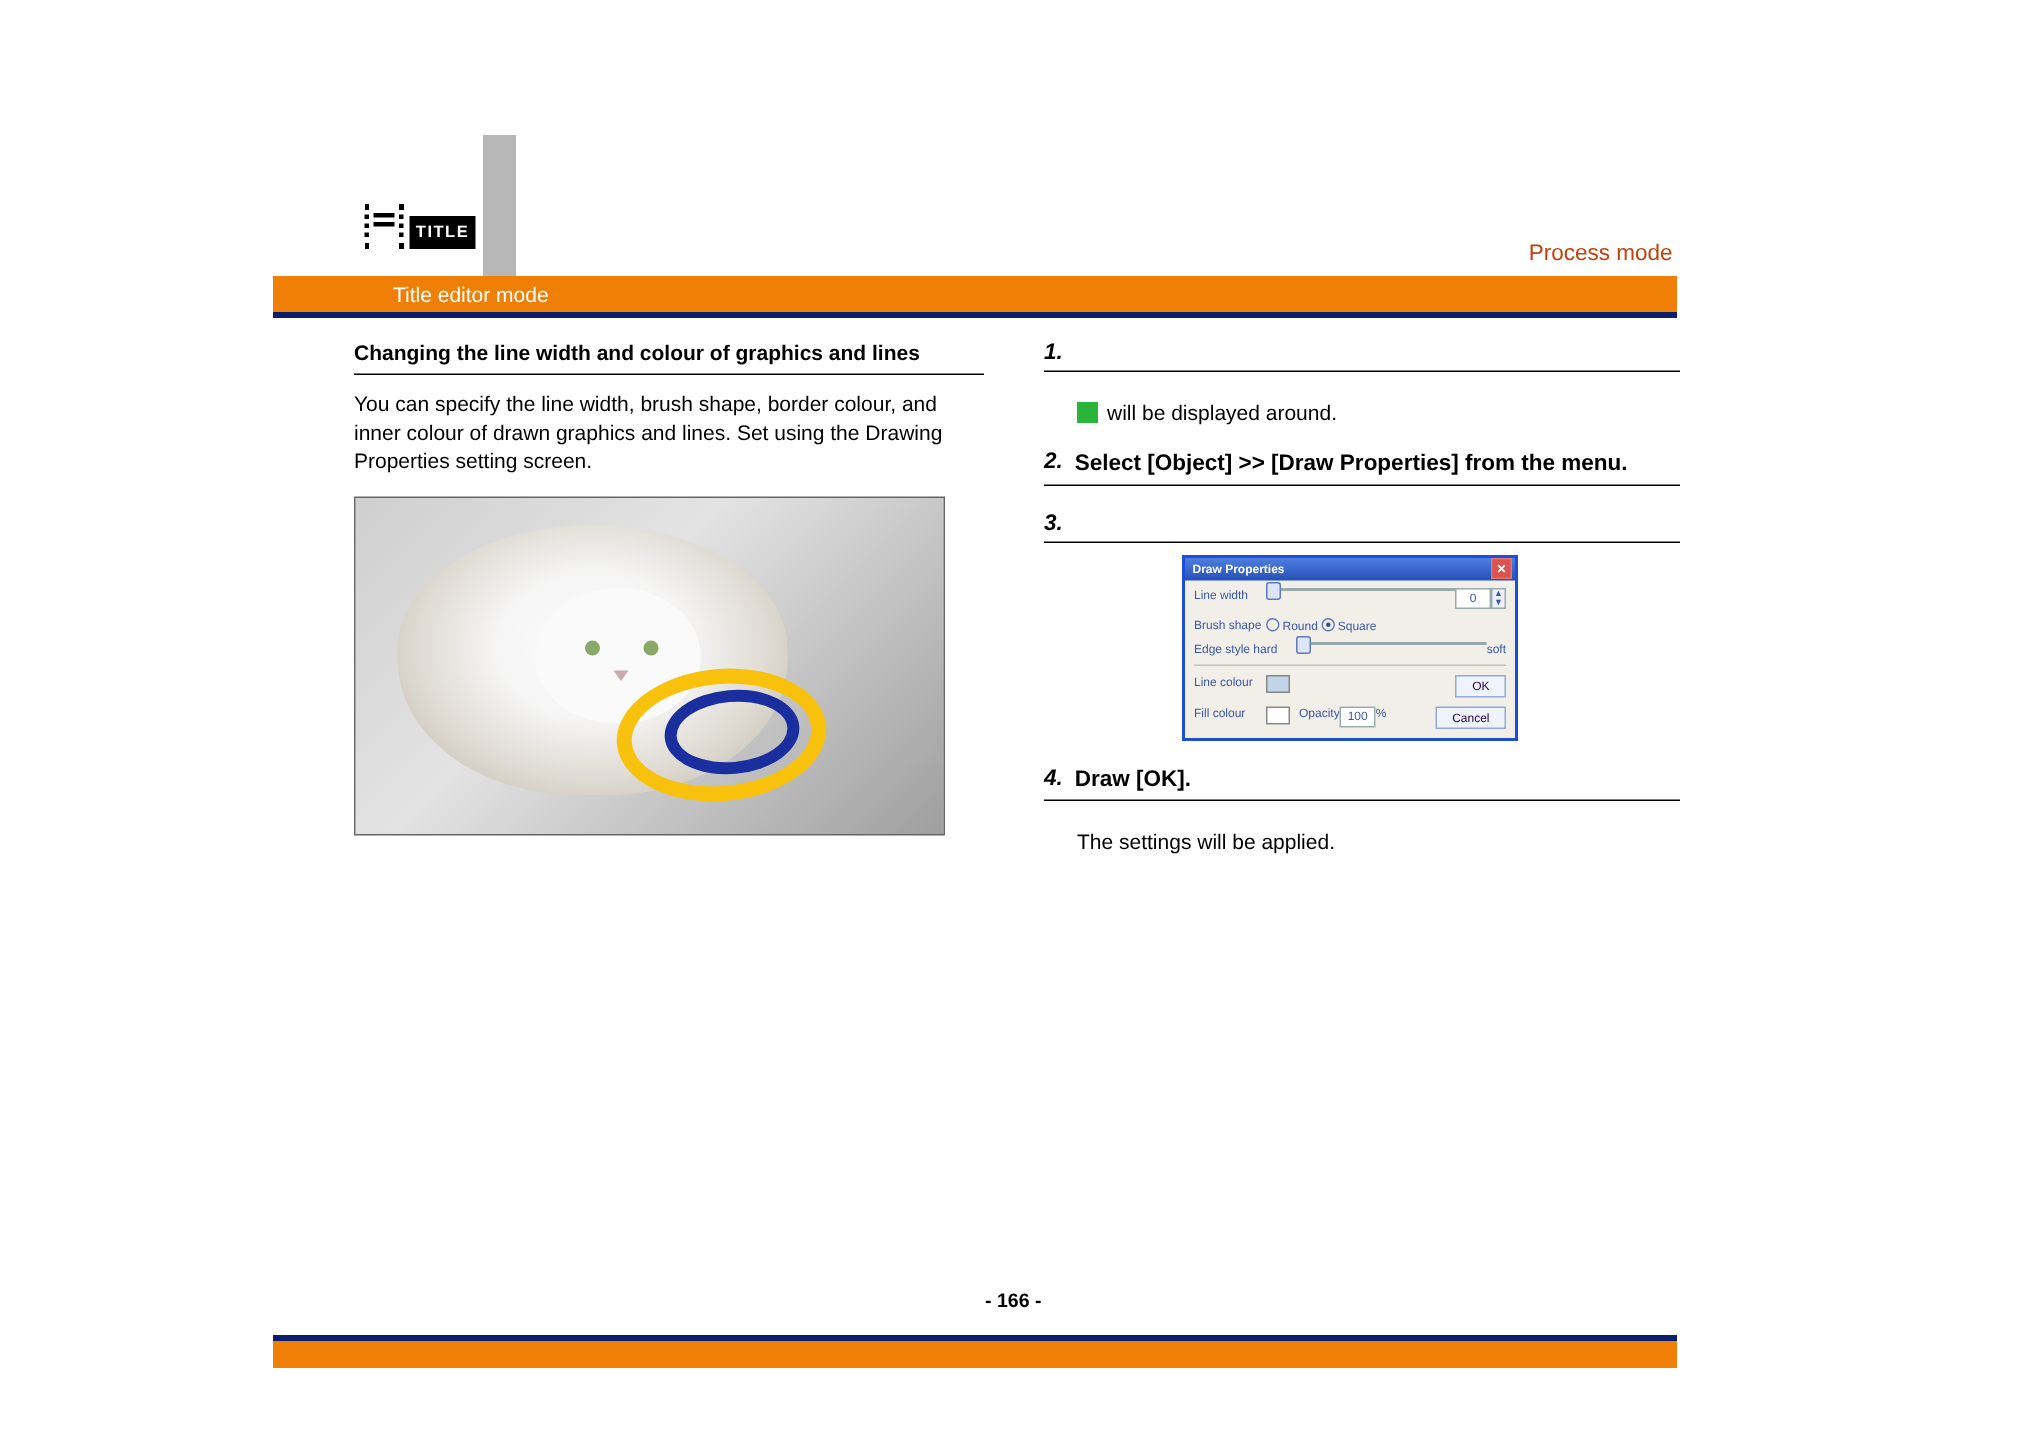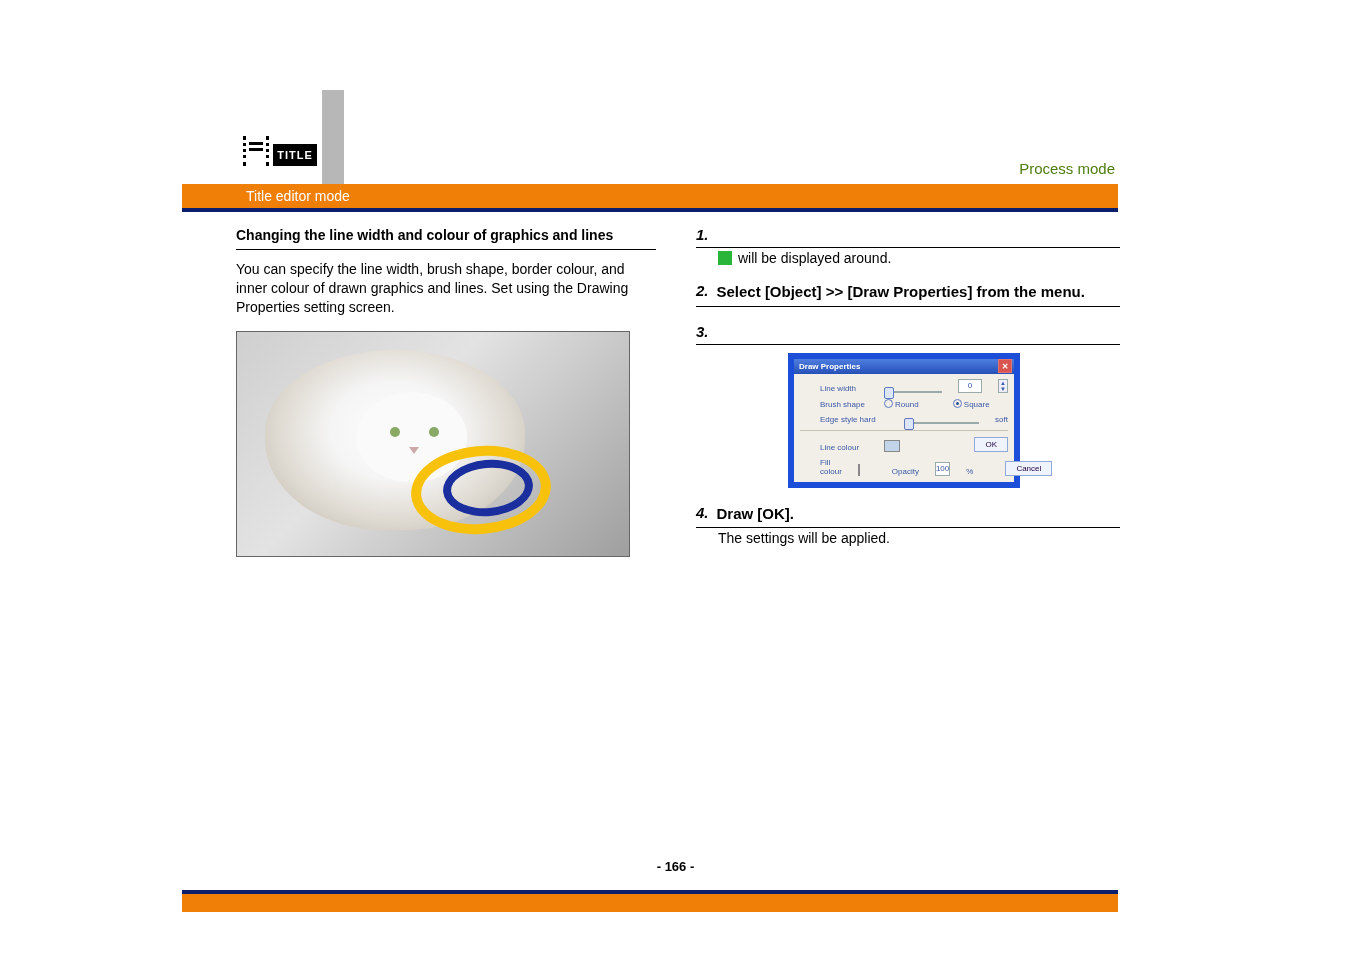--- a/index.html
+++ b/index.html
@@ -64,21 +64,21 @@
     display: flex;
     align-items: center;
     justify-content: center;
     letter-spacing: 1px;
   }
   .header-right {
     position: absolute;
     right: 236px;
     top: 160px;
     font-size: 15px;
-    color: #4d7c0f;
+    color: #c2410c;
     text-align: left;
   }
   .orange-bar {
     position: absolute;
     left: 182px;
     top: 184px;
     width: 936px;
     height: 28px;
     background: #f07f07;
     border-bottom: 4px solid #0b1e6b;
@@ -88,21 +88,21 @@
   }
   .grey-tab {
     position: absolute;
     left: 322px;
     top: 90px;
     width: 22px;
     height: 118px;
     background: #b7b7b7;
   }
   .orange-bar .mode-label {
-    margin-left: 64px;
+    margin-left: 80px;
     color: #fff;
     font-size: 14px;
   }
   .content {
     position: absolute;
     top: 226px;
     left: 236px;
     width: 884px;
     display: flex;
     gap: 40px;
@@ -189,21 +189,21 @@
     color: #000;
     flex: 0 0 auto;
   }
   .step-title {
     font-weight: bold;
     font-size: 15px;
     line-height: 1.3;
   }
   .step-body {
     margin-left: 22px;
-    margin-top: 2px;
+    margin-top: 19px;
     font-size: 14px;
   }
   .step-body .inline-square {
     display: inline-block;
     width: 14px;
     height: 14px;
     background: #29b43a;
     vertical-align: -2px;
     margin-right: 6px;
   }
@@ -228,21 +228,21 @@
     position:absolute;
     left:2px;top:2px;
     width:0;height:0;
     border-top:4px solid transparent;
     border-bottom:4px solid transparent;
     border-left:5px solid #1b7ed6;
   }
   
   .mini-dialog {
     width: 220px;
-    border: 6px solid #1d4ed8;
+    border: 2px solid #1d4ed8;
     font-size: 8px;
     color: #3a58a6;
     margin: 8px 0 4px 92px;
     background: #f2efe8;
   }
   .mini-dialog .titlebar {
     height: 15px;
     background: linear-gradient(#4e7ee0,#2650b6);
     color: #fff;
     font-size: 8px;
@@ -255,24 +255,23 @@
   .mini-dialog .titlebar .close-x {
     width: 12px;height:12px;background:#d9534f;color:#fff;
     display:flex;align-items:center;justify-content:center;
     font-size:8px;border:1px solid #fff3;
   }
   .mini-dialog .body {
     padding: 5px 6px 6px;
   }
   .row {
     display: flex;
-    align-items: flex-end;
-    gap: 16px;
+    align-items: flex-start;
+    gap: 0;
     margin-bottom: 6px;
-    margin-left: 20px;
   }
   .row .lbl { width: 48px; }
   .slider-track {
     flex: 1;
     height: 2px;
     background: #9aa;
     position: relative;
   }
   .slider-thumb {
     position: absolute;

